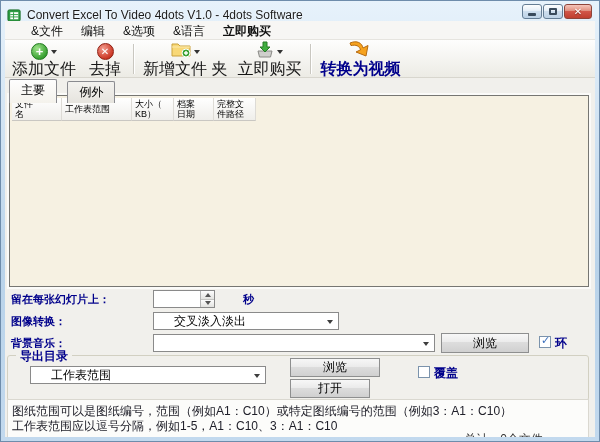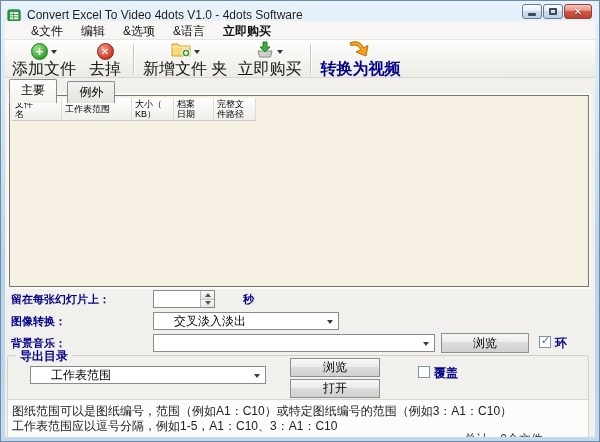--- a/index.html
+++ b/index.html
@@ -210,21 +210,21 @@
     <span class="cb checked" id="loop-cb" style="top:315px;left:534px;"></span>
     <span class="cblbl" style="top:314px;left:550px;">环</span>
 
     <div class="group">
       <span class="legend">导出目录</span>
       <div class="combo" style="top:10px;left:22px;width:236px;">
         <span>工作表范围</span>
         <span class="dd-arrow"></span>
       </div>
       <div class="btn" style="top:2px;left:282px;width:90px;height:19px;">浏览</div>
-      <div class="btn" style="top:23px;left:282px;width:90px;height:19px;text-align:right;">打开</div>
+      <div class="btn" style="top:23px;left:282px;width:80px;height:19px;text-align:right;">打开</div>
       <span class="cb" id="overwrite-cb" style="top:10px;left:410px;"></span>
       <span class="cblbl" style="top:9px;left:426px;">覆盖</span>
     </div>
 
     <div class="footpanel">
       <span class="hint" style="top:3px;">图纸范围可以是图纸编号，范围（例如A1：C10）或特定图纸编号的范围（例如3：A1：C10）</span>
       <span class="hint" style="top:18px;">工作表范围应以逗号分隔，例如1-5，A1：C10、3：A1：C10</span>
     </div>
     <span class="total">总计：0个文件</span>
 

